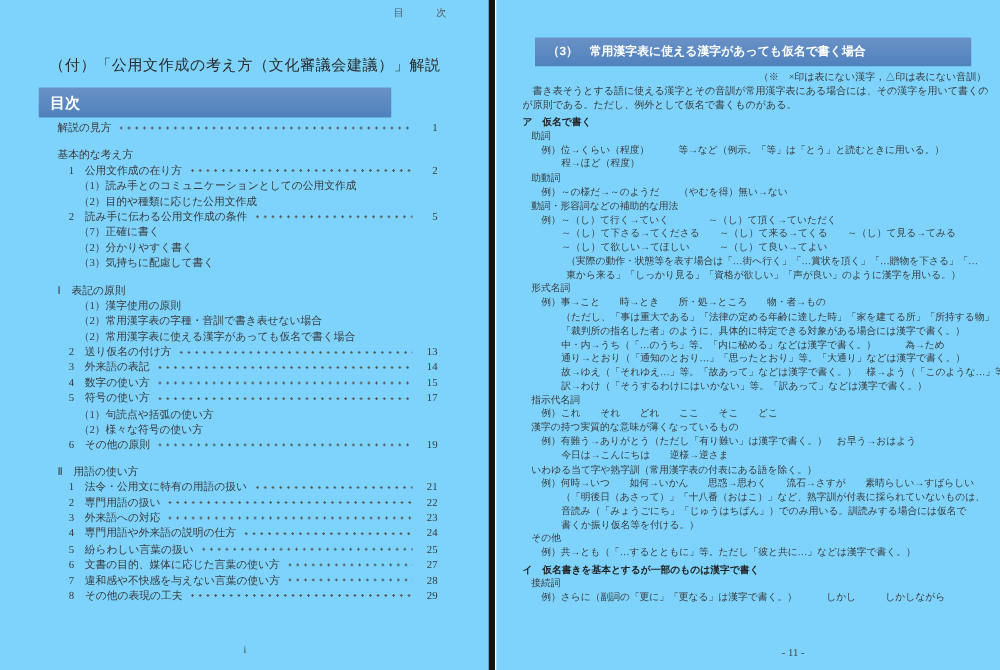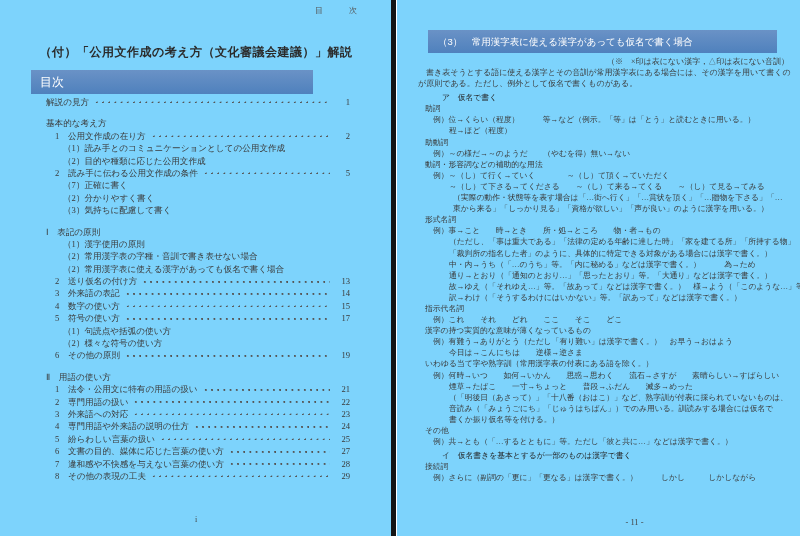--- a/index.html
+++ b/index.html
@@ -9,22 +9,22 @@
     font-family:"Liberation Serif", serif;
   }
   .page{position:absolute;top:0;height:536px;background:#7dd3fc;}
   .left-page{left:0;width:392px;}
   .right-page{left:397px;width:403px;}
   .divider{position:absolute;left:391px;top:0;width:5px;height:536px;background:#141414;}
 
   
   .lp-header{position:absolute;top:5px;right:26px;font-size:8px;color:#555;letter-spacing:9px;}
   .lp-title{position:absolute;top:44px;left:0;width:100%;text-align:center;
-    font-weight:bold;font-size:12px;color:#2b2b2b;letter-spacing:.5px;}
-  .banner{background:linear-gradient(#6a92c6,#4f81bd);color:#fff;font-weight:normal;
+    font-weight:normal;font-size:12px;color:#2b2b2b;letter-spacing:.5px;}
+  .banner{background:linear-gradient(#6a92c6,#4f81bd);color:#fff;font-weight:bold;
     font-family:"Liberation Sans", sans-serif;box-sizing:border-box;}
   .lp-banner{position:absolute;top:70px;left:31px;width:282px;height:24px;
     font-size:12px;line-height:24px;padding-left:9px;}
   .toc{position:absolute;top:96px;left:32px;width:318px;font-size:8.6px;line-height:12.4px;color:#3a3a3a;}
   .toc-row{height:12.4px;display:flex;align-items:center;white-space:nowrap;}
   .toc-gap{height:9px;}
   .ind0{padding-left:14px;}
   .ind1{padding-left:23px;}
   .ind2{padding-left:31px;}
   .toc-label{flex:0 0 auto;font-family:Liberation Serif, serif;}
@@ -33,21 +33,21 @@
     background-size:6.2px 100%;background-repeat:repeat-x;}
   .toc-page{flex:0 0 auto;min-width:14px;text-align:right;}
   .lp-footer{position:absolute;bottom:12px;left:0;width:100%;text-align:center;font-size:8px;color:#444;}
 
   
   .rp-banner{position:absolute;top:30px;left:31px;width:349px;height:23px;
     font-size:9.5px;line-height:23px;padding-left:10px;}
   .rp-note{position:absolute;top:56px;left:21px;width:371px;text-align:right;font-size:8px;color:#3a3a3a;}
   .rp-body{position:absolute;top:67px;left:21px;width:374px;font-size:7.8px;line-height:11.1px;color:#3a3a3a;}
   .rp-intro{margin:0 0 1px 0;text-indent:1em;font-size:8px;}
-  .sec-heading{font-weight:normal;color:#222;margin-top:3px;white-space:nowrap;margin-left:24px;}
+  .sec-heading{font-weight:bold;color:#222;margin-top:3px;white-space:nowrap;}
   .group-label{margin-left:7px;white-space:nowrap;}
   .cl{white-space:nowrap;}
   .cl.i1{margin-left:15px;}
   .cl.i2{margin-left:31px;}
   .cl.i3{margin-left:35px;}
   .rp-footer{position:absolute;bottom:9px;left:0;width:100%;text-align:center;font-size:8.5px;color:#444;padding-left:36px;}
 </style>
 </head>
 <body>
 
@@ -191,38 +191,38 @@
     <p class="rp-intro">書き表そうとする語に使える漢字とその音訓が常用漢字表にある場合には、その漢字を用いて書くのが原則である。ただし、例外として仮名で書くものがある。</p>
   <div class="sec-heading">ア　仮名で書く</div>
       <div class="group-label">助詞</div>
       <div class="cl i1">例）位→くらい（程度）　　　等→など（例示。「等」は「とう」と読むときに用いる。）</div>
       <div class="cl i2">程→ほど（程度）</div>
       <div class="group-label">助動詞</div>
       <div class="cl i1">例）～の様だ→～のようだ　　（やむを得）無い→ない</div>
       <div class="group-label">動詞・形容詞などの補助的な用法</div>
       <div class="cl i1">例）～（し）て行く→ていく　　　　～（し）て頂く→ていただく</div>
       <div class="cl i2">～（し）て下さる→てくださる　　～（し）て来る→てくる　　～（し）て見る→てみる</div>
+      <div class="cl i2">～（し）て欲しい→てほしい　　　～（し）て良い→てよい</div>
       <div class="cl i3">（実際の動作・状態等を表す場合は「…街へ行く」「…賞状を頂く」「…贈物を下さる」「…</div>
       <div class="cl i3">東から来る」「しっかり見る」「資格が欲しい」「声が良い」のように漢字を用いる。）</div>
       <div class="group-label">形式名詞</div>
       <div class="cl i1">例）事→こと　　時→とき　　所・処→ところ　　物・者→もの</div>
       <div class="cl i2">（ただし、「事は重大である」「法律の定める年齢に達した時」「家を建てる所」「所持する物」</div>
       <div class="cl i2">「裁判所の指名した者」のように、具体的に特定できる対象がある場合には漢字で書く。）</div>
       <div class="cl i2">中・内→うち（「…のうち」等。「内に秘める」などは漢字で書く。）　　　為→ため</div>
       <div class="cl i2">通り→とおり（「通知のとおり…」「思ったとおり」等。「大通り」などは漢字で書く。）</div>
       <div class="cl i2">故→ゆえ（「それゆえ…」等。「故あって」などは漢字で書く。）　様→よう（「このような…」等）</div>
       <div class="cl i2">訳→わけ（「そうするわけにはいかない」等。「訳あって」などは漢字で書く。）</div>
       <div class="group-label">指示代名詞</div>
       <div class="cl i1">例）これ　　それ　　どれ　　ここ　　そこ　　どこ</div>
       <div class="group-label">漢字の持つ実質的な意味が薄くなっているもの</div>
       <div class="cl i1">例）有難う→ありがとう（ただし「有り難い」は漢字で書く。）　お早う→おはよう</div>
       <div class="cl i2">今日は→こんにちは　　逆様→逆さま</div>
       <div class="group-label">いわゆる当て字や熟字訓（常用漢字表の付表にある語を除く。）</div>
       <div class="cl i1">例）何時→いつ　　如何→いかん　　思惑→思わく　　流石→さすが　　素晴らしい→すばらしい</div>
-      <div class="cl i2">煙草→たばこ　　一寸→ちょっと　　普段→ふだん　　滅多→めった</div>
       <div class="cl i2">（「明後日（あさって）」「十八番（おはこ）」など、熟字訓が付表に採られていないものは、</div>
       <div class="cl i2">音読み（「みょうごにち」「じゅうはちばん」）でのみ用いる。訓読みする場合には仮名で</div>
       <div class="cl i2">書くか振り仮名等を付ける。）</div>
       <div class="group-label">その他</div>
       <div class="cl i1">例）共→とも（「…するとともに」等。ただし「彼と共に…」などは漢字で書く。）</div>
       <div class="sec-heading">イ　仮名書きを基本とするが一部のものは漢字で書く</div>
       <div class="group-label">接続詞</div>
       <div class="cl i1">例）さらに（副詞の「更に」「更なる」は漢字で書く。）　　　しかし　　　しかしながら</div>
     </div>
   <div class="rp-footer">- 11 -</div>

